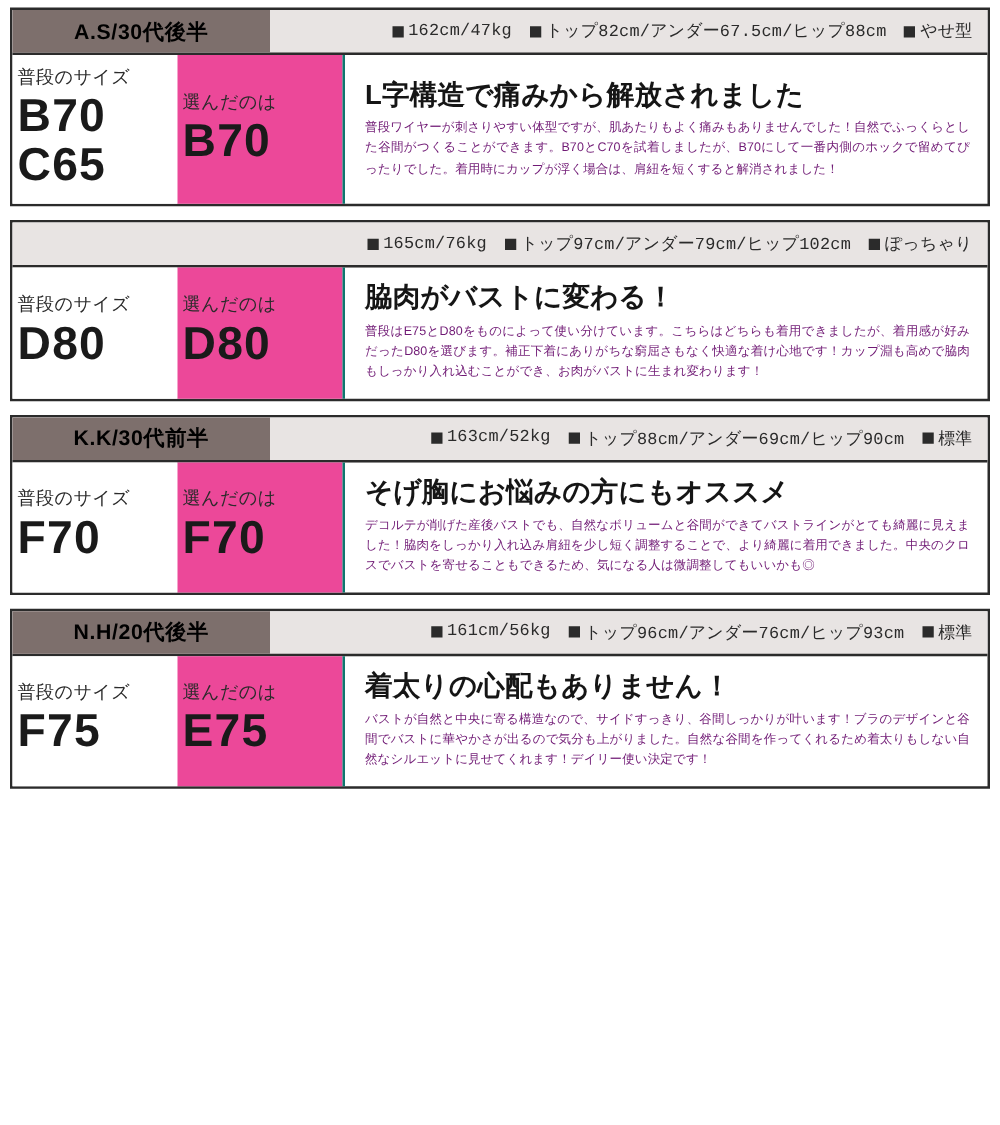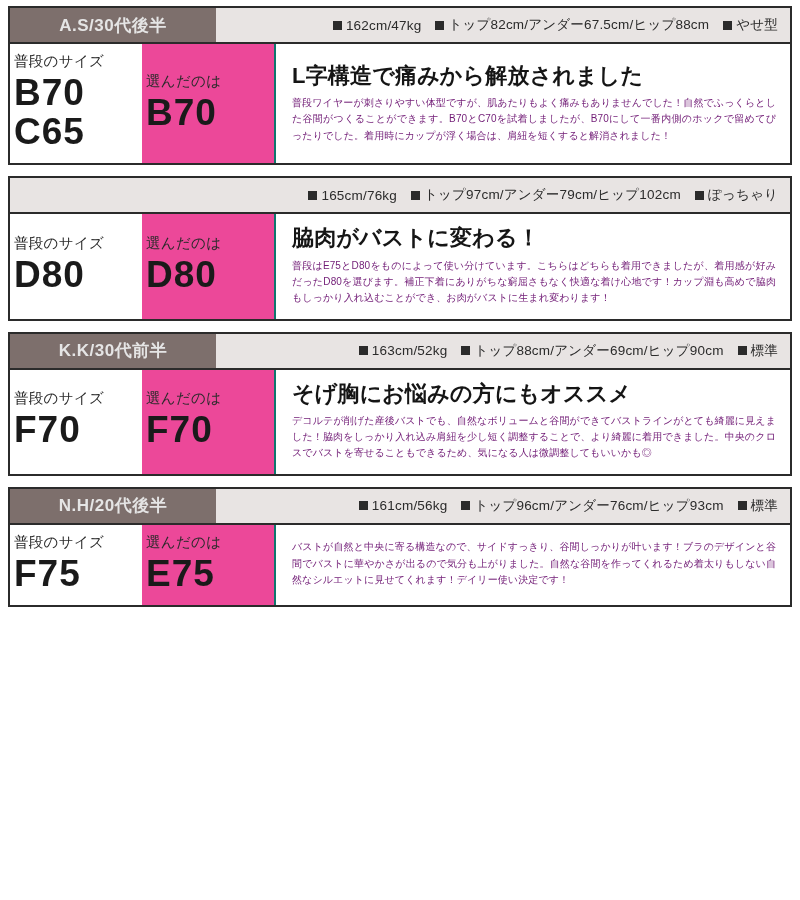--- a/index.html
+++ b/index.html
@@ -32,21 +32,21 @@
   }
   .card-head {
     display: flex;
     align-items: stretch;
     border-bottom: 2px solid #2b2b2b;
     background: #e8e4e3;
     min-height: 34px;
   }
   .head-name {
     background: #7d6f6c;
-    color: #e5e5e5;
+    color: #000000;
     font-size: 17px;
     font-weight: bold;
     letter-spacing: 0.5px;
     display: flex;
     align-items: center;
     justify-content: center;
     width: 206px;
     box-sizing: border-box;
     padding: 4px 6px;
   }
@@ -54,20 +54,21 @@
     flex: 1;
     display: flex;
     align-items: center;
     justify-content: flex-end;
     gap: 14px;
     padding: 4px 12px 4px 10px;
     font-size: 13.5px;
     color: #2b2b2b;
     letter-spacing: 0.2px;
     white-space: nowrap;
+    font-family: Liberation Mono, monospace;
   }
   .spec {
     display: inline-flex;
     align-items: center;
     gap: 4px;
   }
   .spec .sq {
     display: inline-block;
     width: 9px;
     height: 9px;
@@ -264,18 +265,19 @@
     <div class="card-body">
       <div class="size-col">
         <div class="size-label">普段のサイズ</div>
         <div class="size-value">F75</div>
       </div>
       <div class="size-col chosen">
         <div class="size-label">選んだのは</div>
         <div class="size-value">E75</div>
       </div>
       <div class="text-col">
+        <h3 class="review-title">着太りの心配もありません！</h3>
         <p class="review-body">バストが自然と中央に寄る構造なので、サイドすっきり、谷間しっかりが叶います！ブラのデザインと谷間でバストに華やかさが出るので気分も上がりました。自然な谷間を作ってくれるため着太りもしない自然なシルエットに見せてくれます！デイリー使い決定です！</p>
       </div>
     </div>
   </div>
 
 </div>
 
 </body></html>

